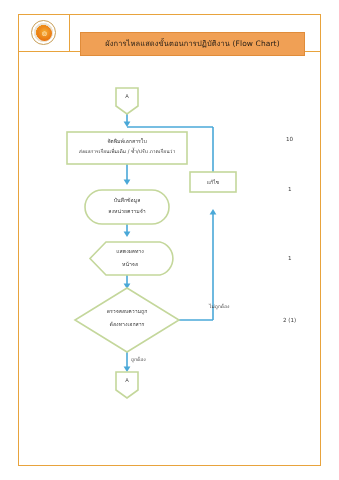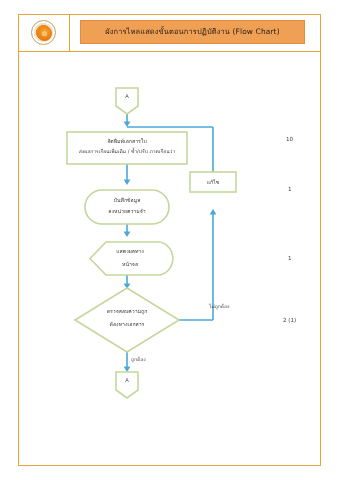--- a/index.html
+++ b/index.html
@@ -82,21 +82,21 @@
     height: 15px;
     line-height: 15px;
     text-align: center;
     font-size: 9px;
     color: #fde7bf;
   }
 
   #title-cell {
     position: absolute;
     left: 52px;
-    top: 0;
+    top: 12px;
     right: 0;
     height: 37px;
   }
   #title-bar {
     position: absolute;
     left: 10px;
     top: 6px;
     width: 225px;
     height: 24px;
     background: #f0a055;

